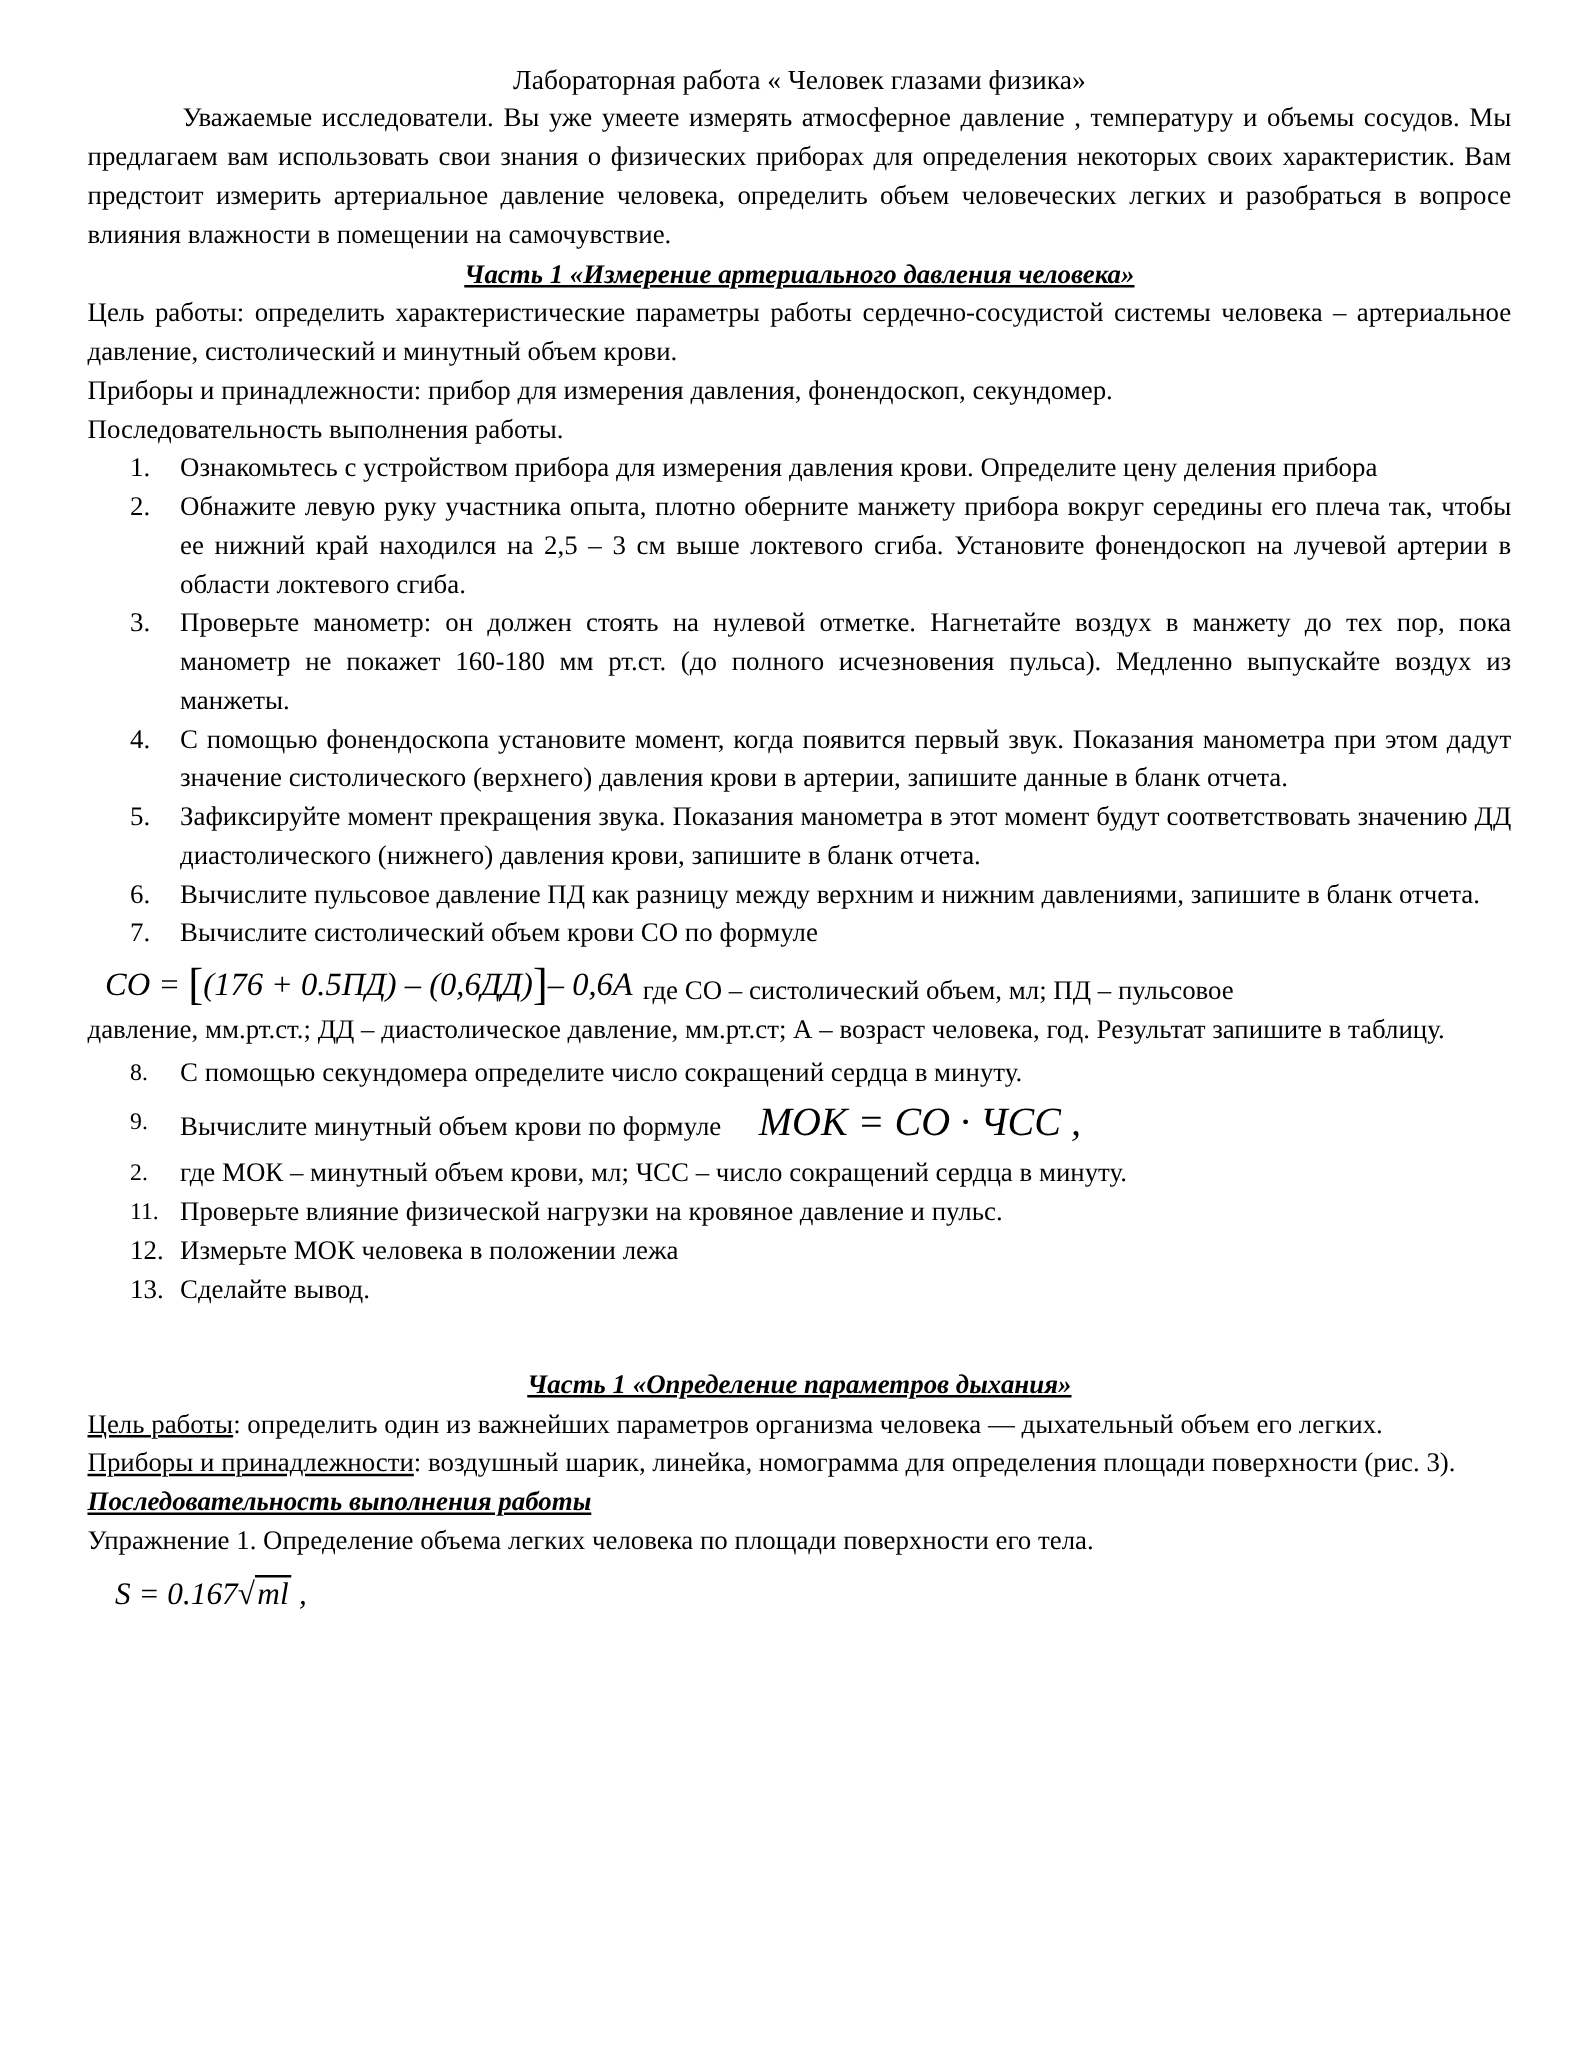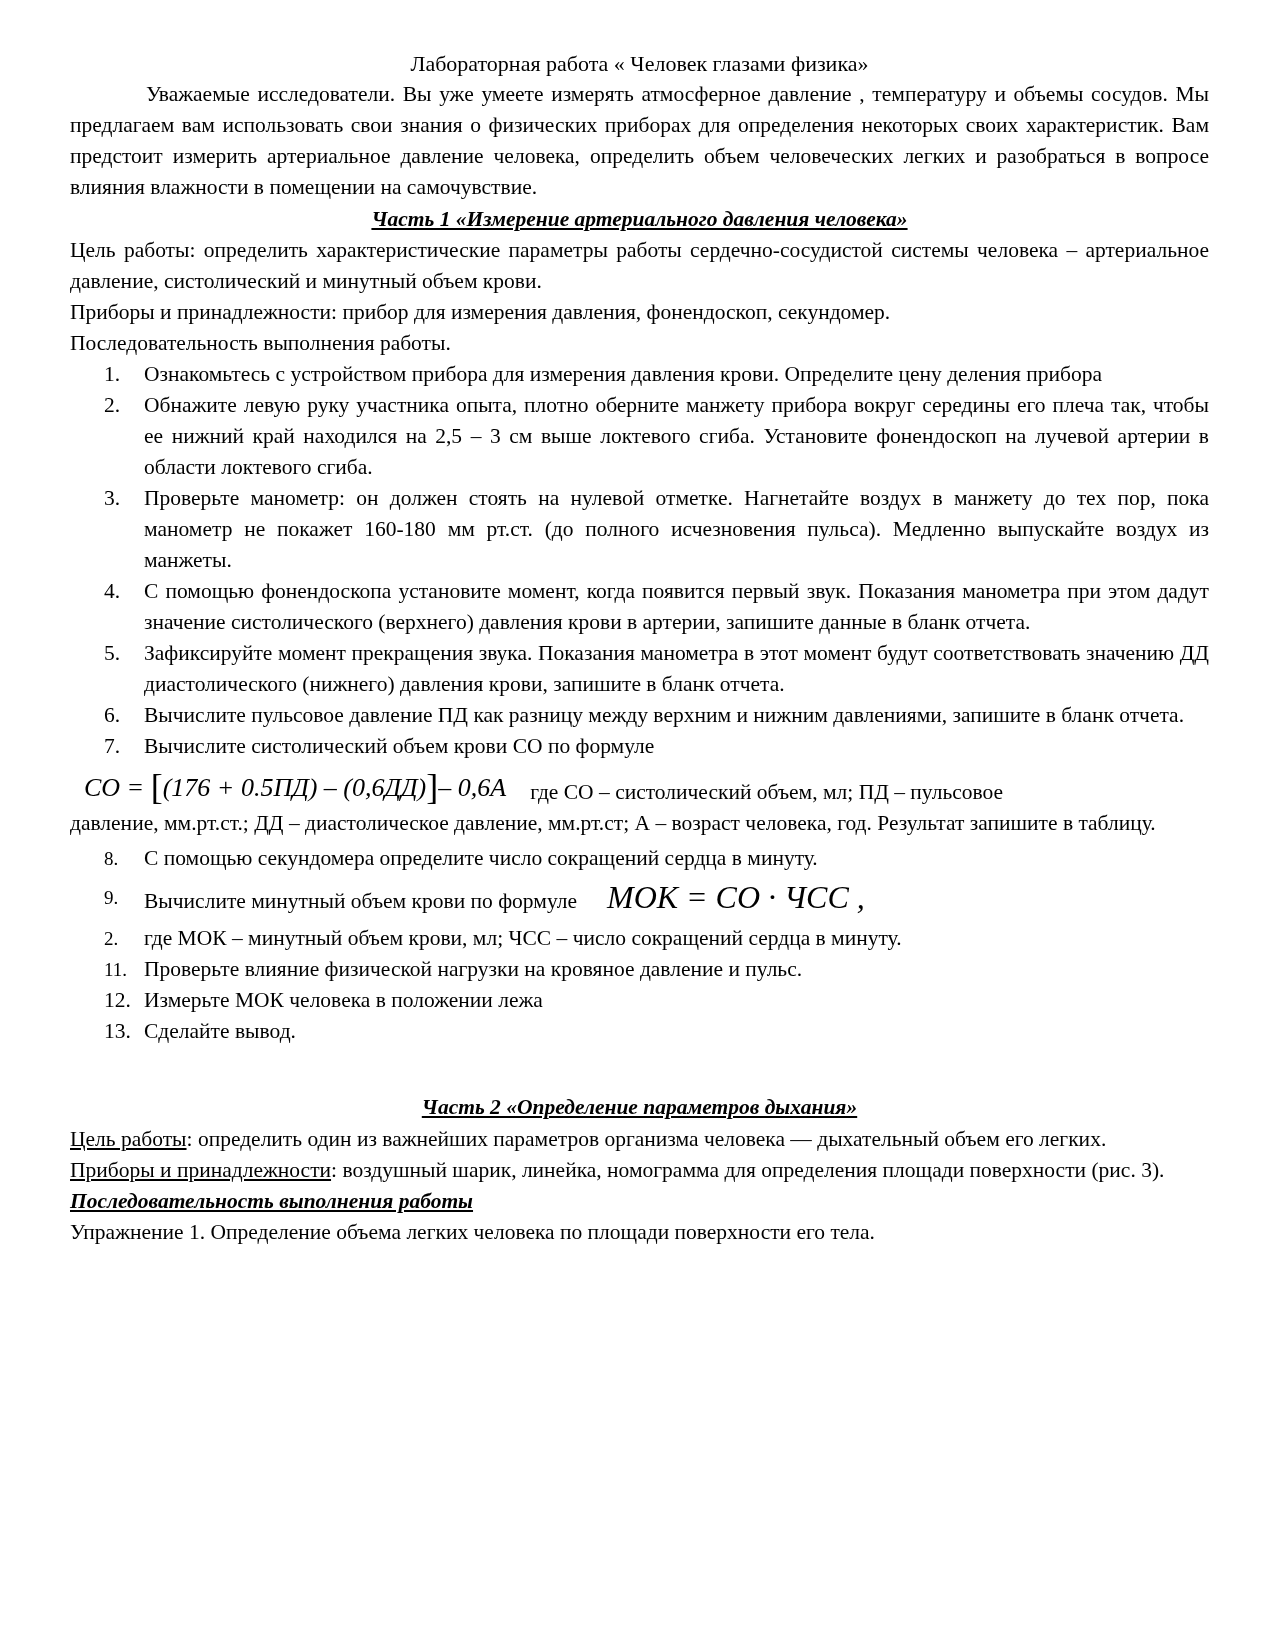--- a/index.html
+++ b/index.html
@@ -57,21 +57,21 @@
     white-space: nowrap;
     line-height: 40px;
   }
   .big-bracket {
     font-style: normal;
     font-size: 36px;
     vertical-align: -3px;
     line-height: 0;
   }
   .formula-note {
-    margin-left: 24px;
+    margin-left: 8px;
     flex: 1 1 auto;
     text-align: justify;
   }
 
   .formula-mok {
     font-style: italic;
     font-size: 32px;
     margin-left: 30px;
     white-space: nowrap;
   }
@@ -163,26 +163,27 @@
     <div class="step">
       <span class="step-num">12.</span>
       <span class="step-text">Измерьте МОК человека в положении лежа</span>
     </div>
     <div class="step">
       <span class="step-num">13.</span>
       <span class="step-text">Сделайте вывод.</span>
     </div>
   </div>
 
-  <p class="section-heading part2-heading"><span class="u">Часть 2 «Определение параметров дыхания»</span></p>
+  <p class="section-heading part2-heading"><span class="u">Часть 1 «Определение параметров дыхания»</span></p>
 
   <p class="p2-body"><span class="u">Цель работы</span><span>: определить один из важнейших параметров организма человека — дыхательный объем его легких.</span></p>
 
   <p><span class="u">Приборы  и принадлежности</span><span>: воздушный шарик, линейка, номограмма для определения площади поверхности (рис. 3).</span></p>
 
   <p class="bold-italic">Последовательность выполнения работы</p>
 
   <p>Упражнение 1. Определение объема легких человека по площади поверхности его тела.</p>
 
 
+  <div class="formula-s"><span>S = 0.167</span><span>√</span><span class="radicand">ml</span><span> ,</span></div>
 
 
 </div>
 
 </body></html>

